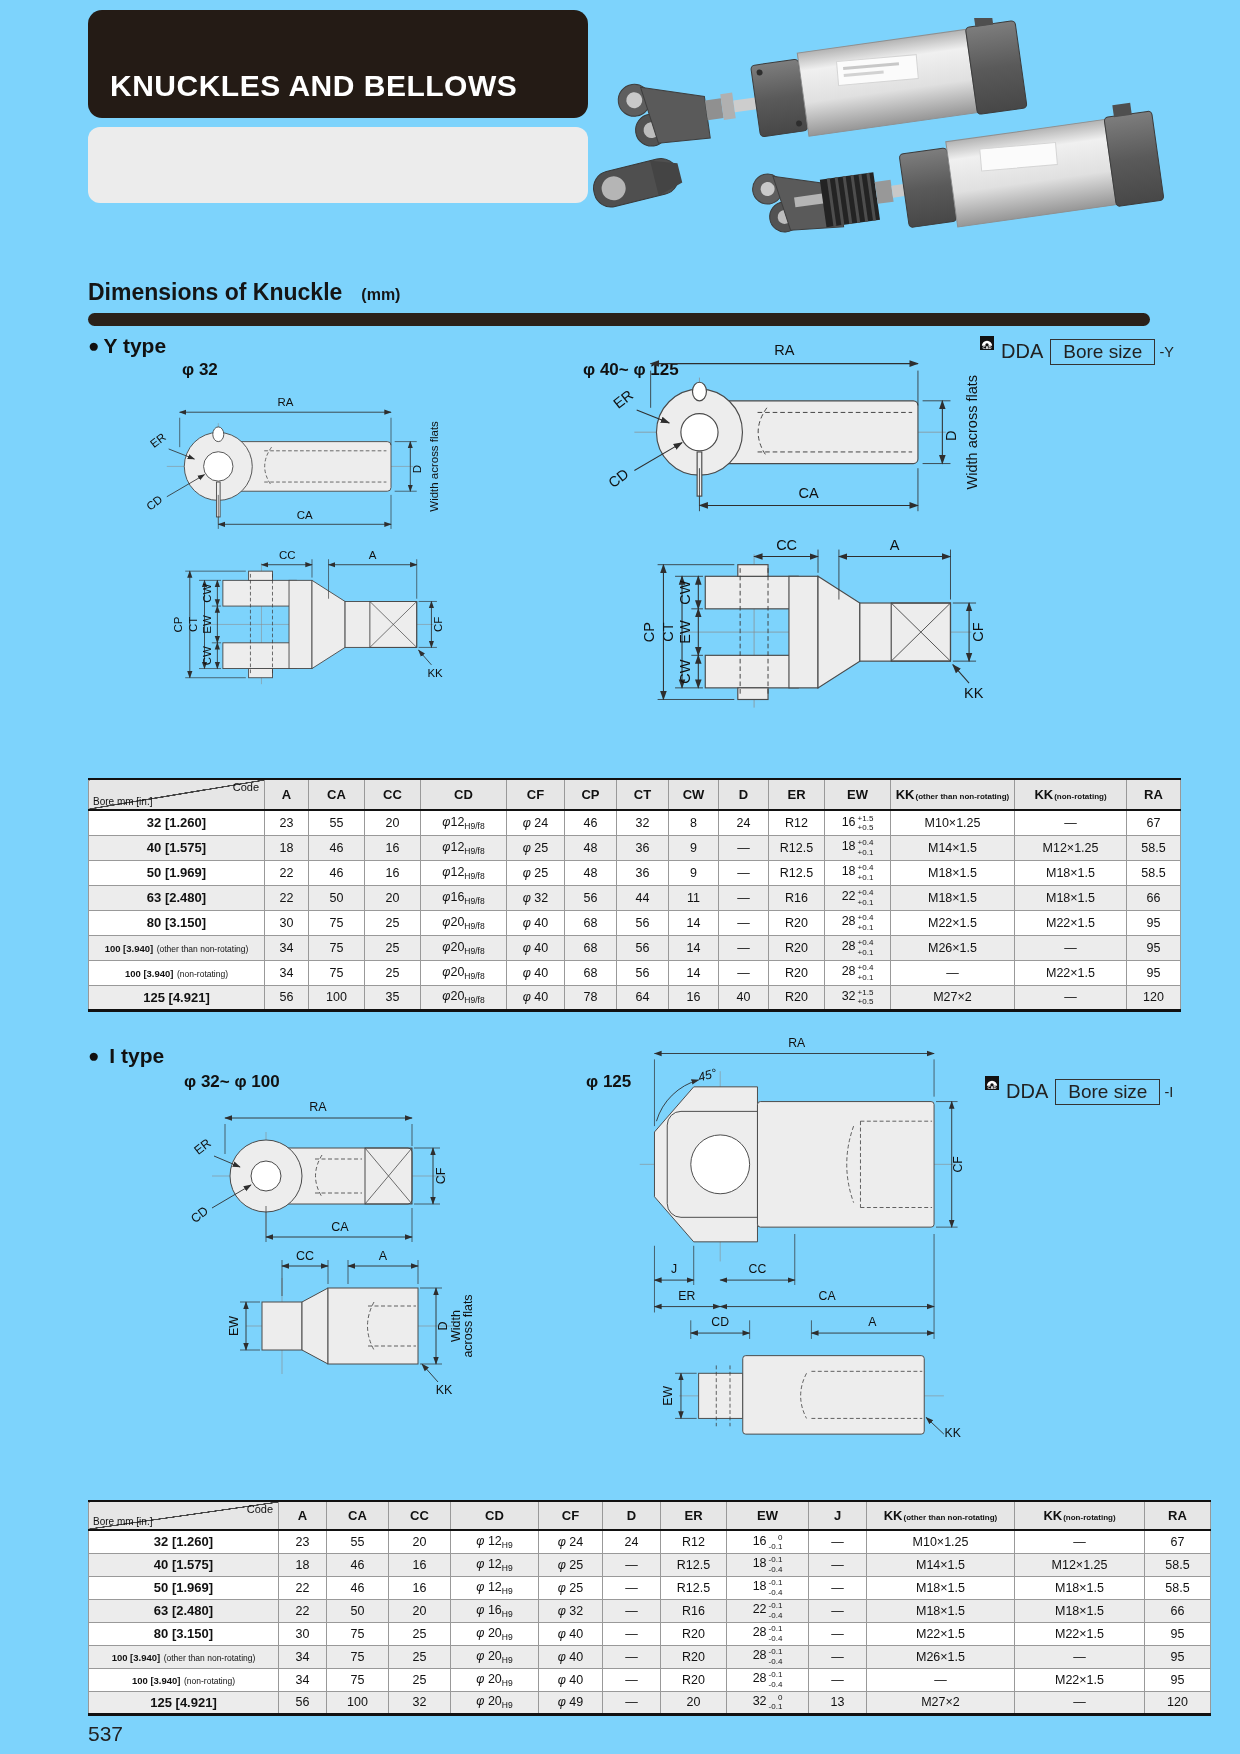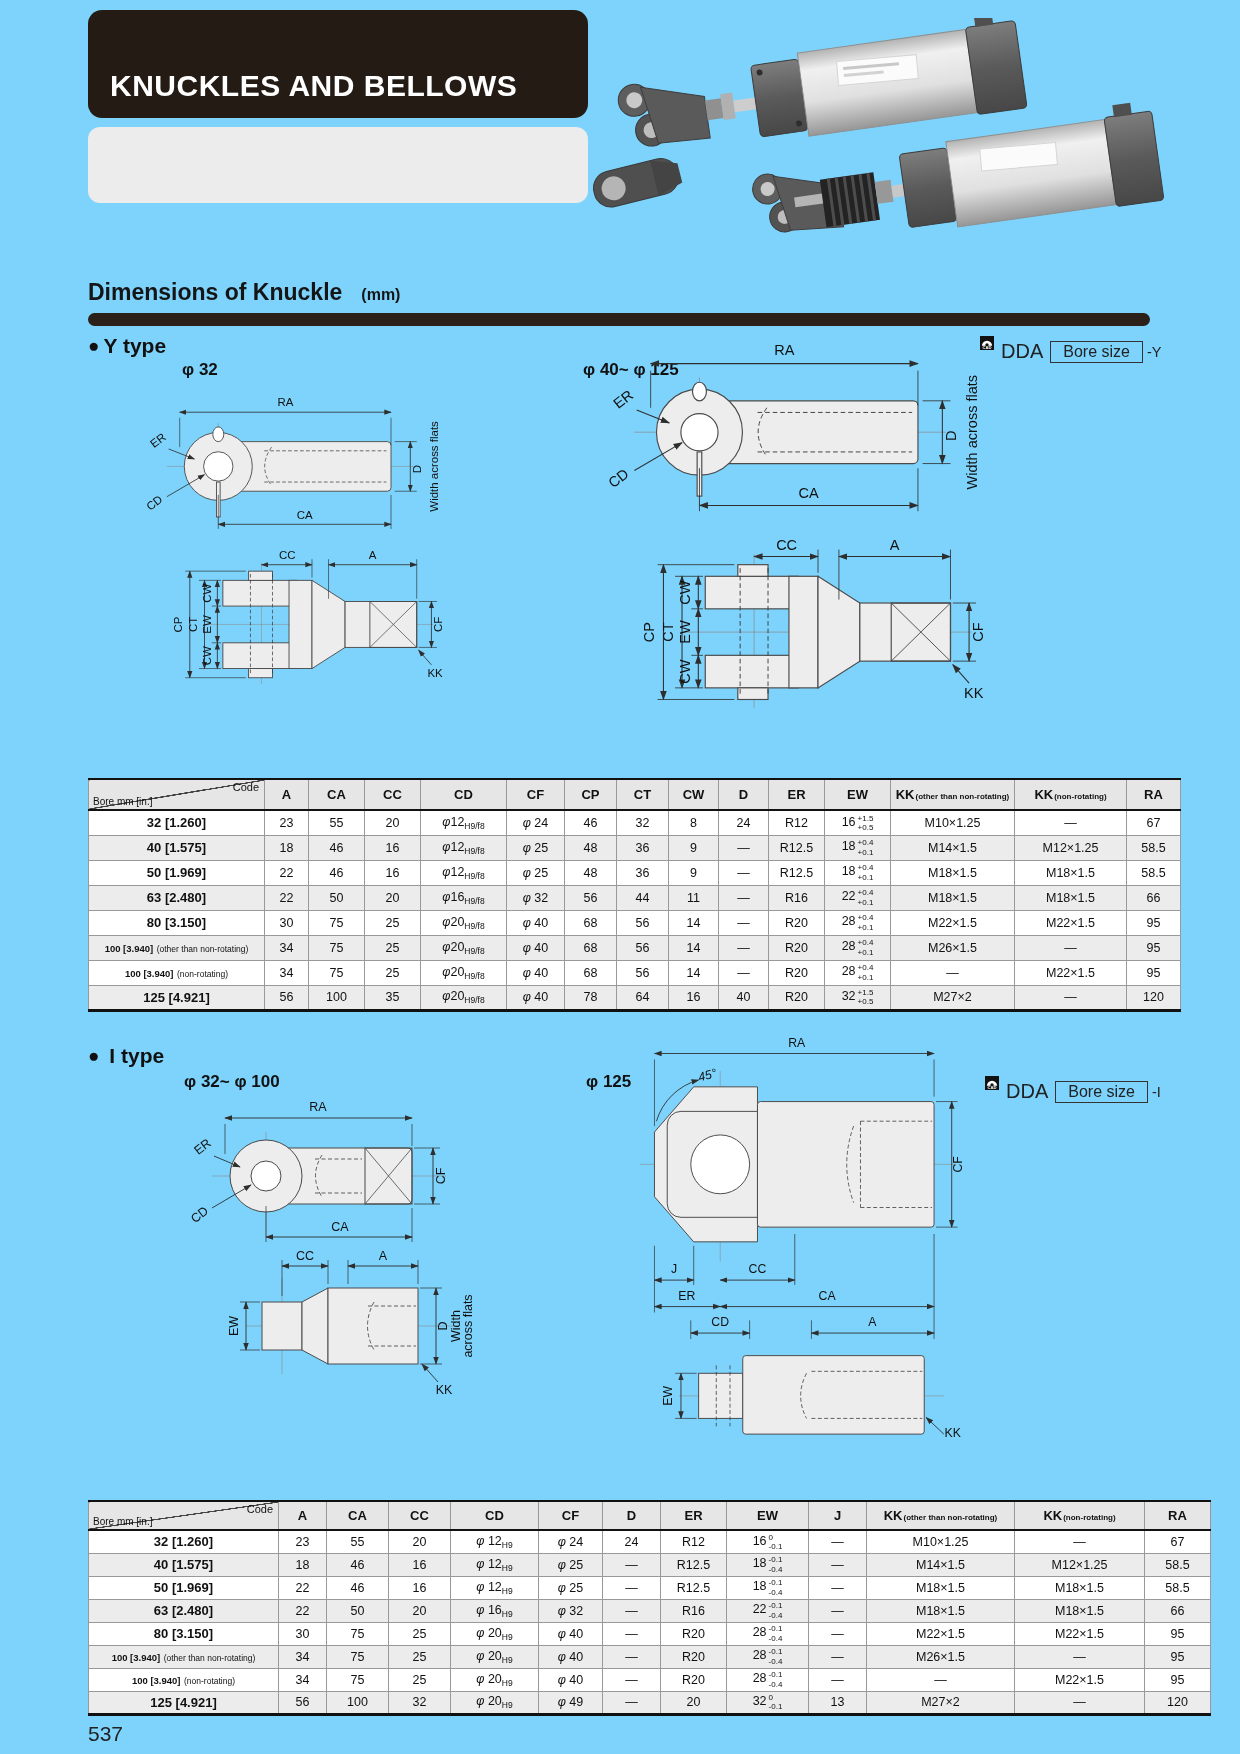--- a/index.html
+++ b/index.html
@@ -21,41 +21,41 @@
   .diag-svg .xbox{fill:none;stroke:#4a4a4a;stroke-width:1}
   .diag-svg .thin{stroke:#4a4a4a;stroke-width:.8}
   .diag-svg .cl{stroke:#8a8a8a;stroke-width:.6}
   .diag-svg .dash{fill:none;stroke:#3a3a3a;stroke-width:.8;stroke-dasharray:4 2.5}
   .diag-svg .dim,.diag-svg .dim1{stroke:#2e2e2e;stroke-width:.9;fill:none}
   .diag-svg .ext{stroke:#2e2e2e;stroke-width:.7}
   .diag-svg text{font-family:"Liberation Sans",sans-serif;font-size:12.5px;fill:#111}
   .cad-badge{position:absolute;display:flex;align-items:center;gap:7px}
   .cad-icon{width:14px;height:31px;display:inline-block}
   .cad-model{font-size:20px;color:#222}
-  .cad-bore{border:1.6px solid #333;padding:1px 12px;font-size:16px;color:#222}
+  .cad-bore{border:1.6px solid #333;padding:1px 12px;font-size:19px;color:#222}
   .cad-suffix{font-size:14.5px;color:#222;margin-left:-3px}
   .table-wrap{position:absolute;left:88px;width:1062px}
   #y-table{top:778px}
   #i-table{top:1500px}
   .dim-table{border-collapse:collapse;table-layout:fixed;width:1062px;border-top:2.5px solid #111;border-bottom:3px solid #111}
   .dim-table th,.dim-table td{border:1px solid #999;text-align:center;padding:0 2px;overflow:hidden;white-space:nowrap}
   .dim-table th{background:#e6e6e6;font-size:13px;font-weight:bold;height:31px;border-bottom:2.5px solid #111;color:#111}
   .dim-table td{font-size:12.5px;height:25px;background:#fff;color:#111}
   #i-table .dim-table th{height:29px}
   #i-table .dim-table td{height:23px}
   .dim-table tr.alt td{background:#ececec}
   .hnote{font-size:8px;font-weight:bold;margin-left:1px}
   th.corner{position:relative;background-image:linear-gradient(to bottom right,transparent 48.8%,#444 48.8%,#444 51.2%,transparent 51.2%)}
   th.corner .c-top{position:absolute;top:1px;right:5px;font-size:11px;font-weight:normal}
   th.corner .c-bot{position:absolute;bottom:2px;left:4px;font-size:10px;font-weight:normal}
   td.bore b{font-size:13px}
   td.small-bore{text-align:center;padding-left:2px}
   td.small-bore b{font-size:9.5px}
   td .note{font-size:8.5px}
-  .tol{display:inline-flex;flex-direction:column;font-size:8px;line-height:1.15;margin-left:2px;vertical-align:middle;text-align:left}
+  .tol{display:inline-flex;flex-direction:column;font-size:8px;line-height:1.15;margin-left:2px;vertical-align:middle;text-align:right}
   .csub{font-size:8.5px;vertical-align:-3px}
   .phi{font-style:italic}
   .page-num{position:absolute;left:88px;top:1722px;font-size:21px;color:#222}
 </style>
 </head>
 <body>
 
 <div class="page">
 
   <div class="title-box">

